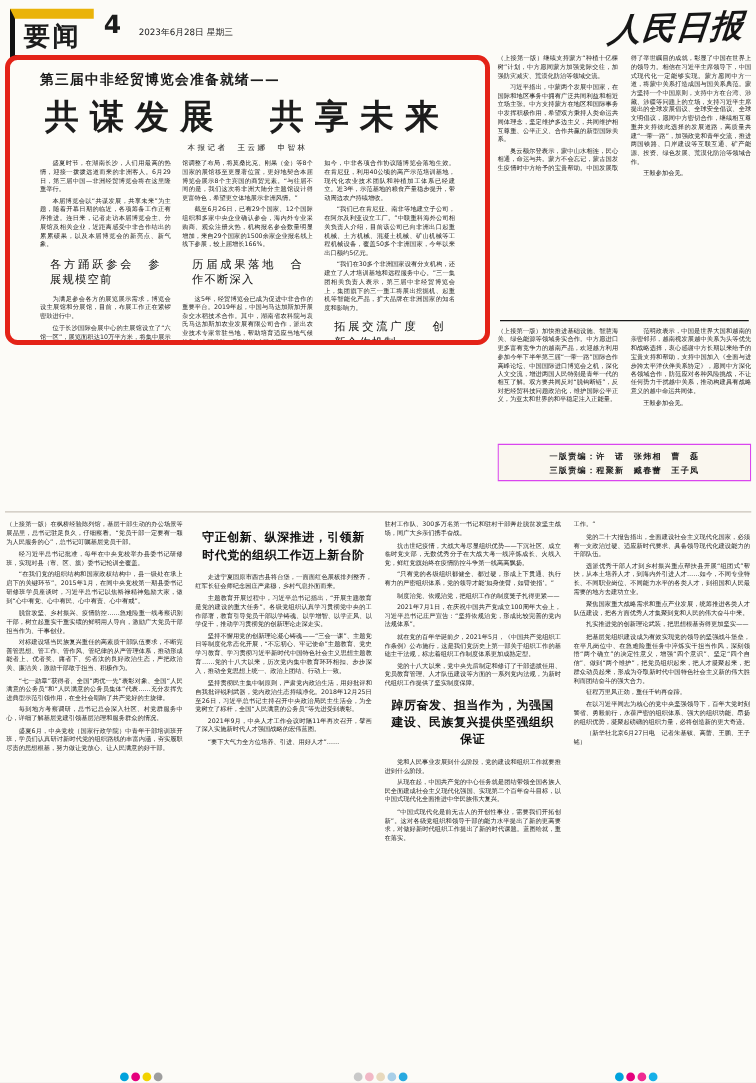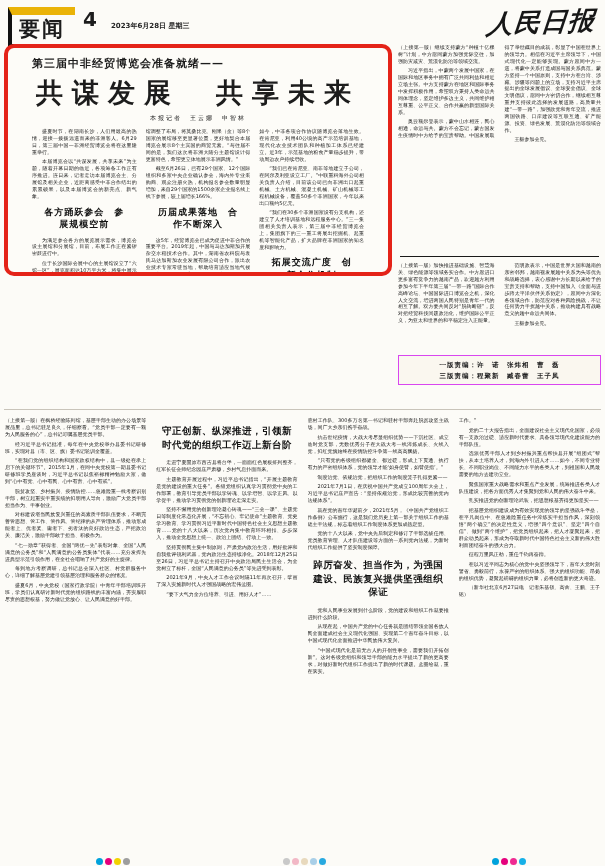--- a/index.html
+++ b/index.html
@@ -4,33 +4,33 @@
 <style>
   html,body{margin:0;padding:0;}
   body{width:605px;height:866px;background:#e9e7e2;font-family:"DejaVu Sans",sans-serif;}
   .page{position:relative;width:605px;height:866px;background:#fcfbf7;color:#1c1c1c;overflow:hidden;}
 
   
   .hdr{position:absolute;top:7px;left:8px;right:8px;height:34px;}
   .section-bracket{display:inline-block;border-left:4px solid #111;border-top:8px solid #eab308;border-bottom:3px solid #111;padding:0 10px 1px 7px;vertical-align:top;}
   .section-name{font-size:21px;font-weight:bold;letter-spacing:2px;}
   .page-num{font-size:20px;font-weight:bold;margin-left:8px;vertical-align:top;}
-  .pubdate{font-size:7px;font-weight:bold;margin-left:14px;vertical-align:top;position:relative;top:14px;color:#222;}
+  .pubdate{font-size:7px;font-weight:normal;margin-left:14px;vertical-align:top;position:relative;top:14px;color:#222;}
   .brand{position:absolute;right:2px;top:-2px;font-family:"DejaVu Serif",serif;font-weight:bold;font-style:italic;font-size:26px;letter-spacing:1px;transform:skewX(-7deg) rotate(-2deg);color:#171717;}
 
   
   .expo-box{position:absolute;left:4px;top:44px;width:388px;height:232px;border:4px solid #e42318;border-radius:10px;box-sizing:border-box;padding:6px 24px 4px;background:#fdfcf8;overflow:hidden;}
   .kicker{font-size:11px;font-weight:bold;letter-spacing:1px;margin:2px 0 1px;}
   .headline{font-size:27px;font-weight:900;text-align:center;letter-spacing:9px;margin:4px 0 3px;font-family:"DejaVu Sans",sans-serif;}
   .byline{font-size:6px;text-align:center;letter-spacing:2px;margin-bottom:5px;color:#222;}
   .cols{display:flex;gap:9px;height:216px;overflow:hidden;}
   .col{flex:1;font-size:5px;line-height:6.9px;text-align:justify;color:#232323;overflow:hidden;}
   .p{margin:0 0 2.5px;text-indent:2em;}
   .p.noindent{text-indent:0;}
-  .sub{font-size:9px;font-weight:bold;text-align:center;line-height:12.5px;margin:6px 8px;letter-spacing:1px;color:#111;}
+  .sub{font-size:9px;font-weight:normal;line-height:12.5px;margin:6px 8px;letter-spacing:1px;color:#111;}
 
   
   .rail{position:absolute;left:398px;top:44px;width:203px;height:356px;overflow:hidden;}
   .cont{column-count:2;column-gap:10px;font-size:5px;line-height:6.9px;text-align:justify;color:#232323;overflow:hidden;}
   .cont.a1{height:207px;}
   .cont.a2{height:86px;}
   .rail-rule{border:0;border-top:1.5px solid #1a1a1a;margin:5px 2px 5px;}
   .staff-box{margin-top:7px;border:1px solid #d946ef;background:#faf7ef;text-align:center;font-size:6.5px;line-height:10.5px;padding:4px 0 3px;font-weight:bold;color:#222;letter-spacing:1px;}
 
   .page-divider{position:absolute;top:409px;left:4px;right:4px;border-top:1.5px solid #c9c4ba;}

